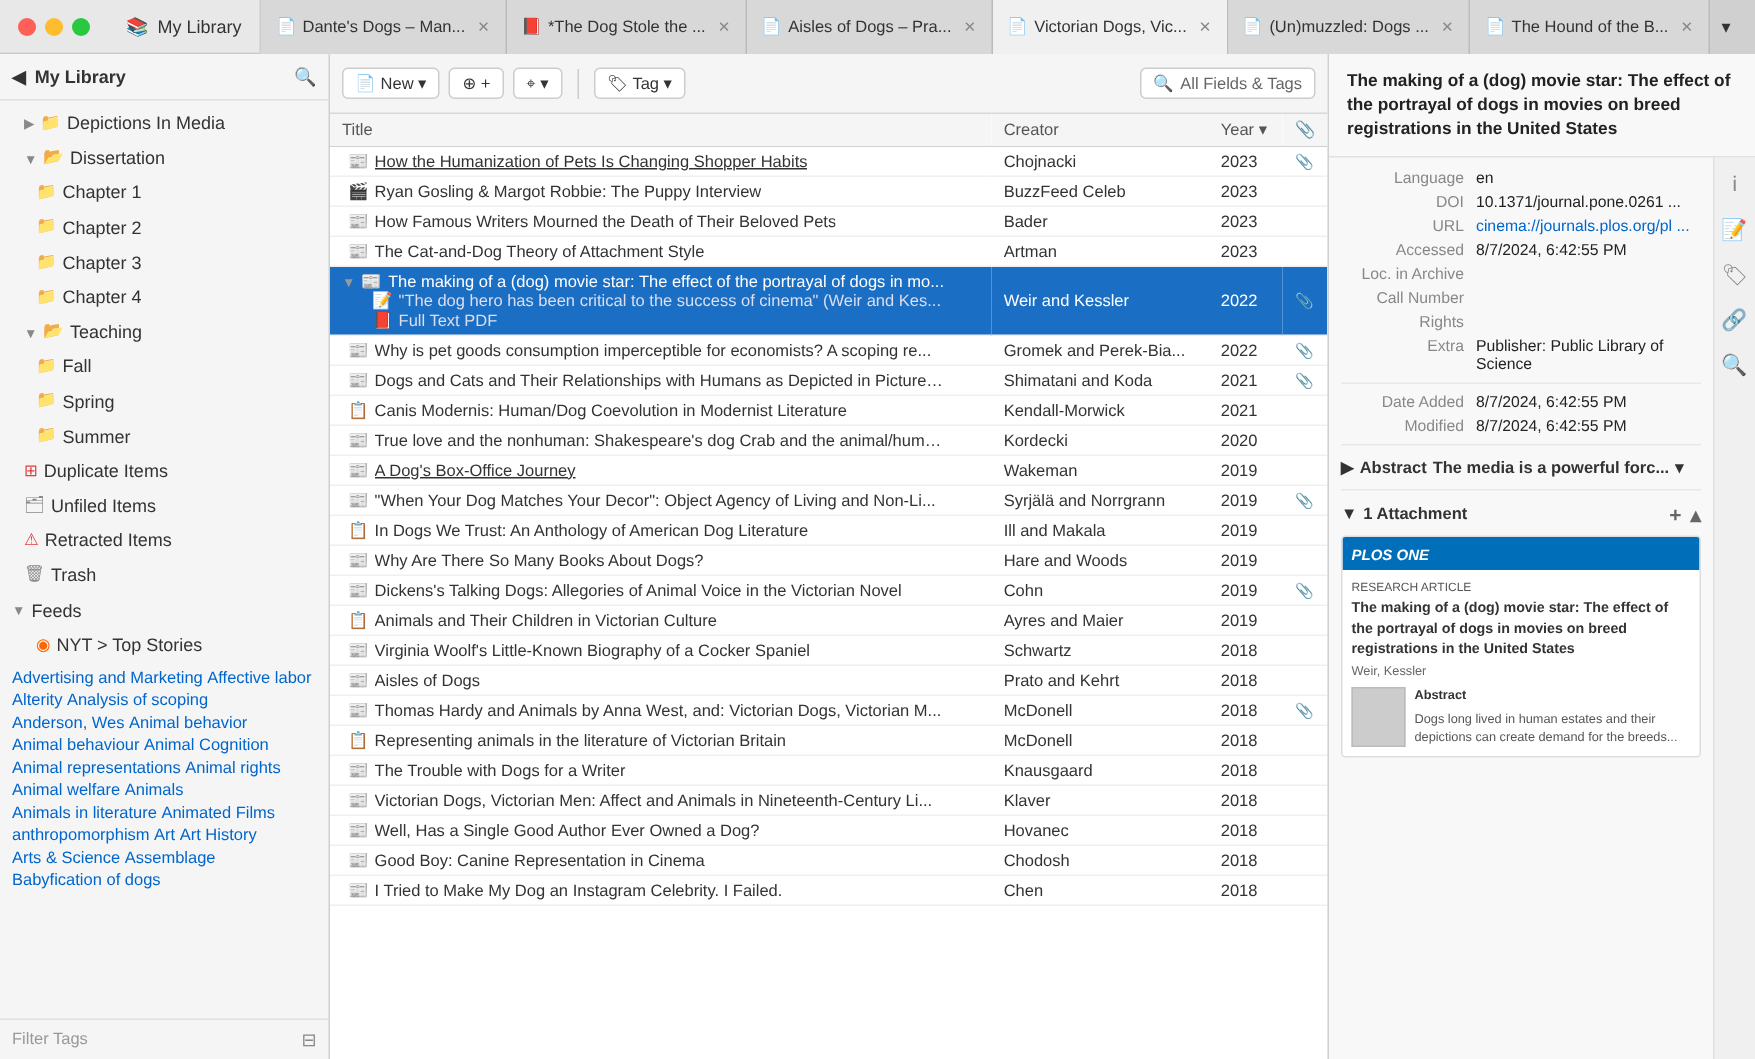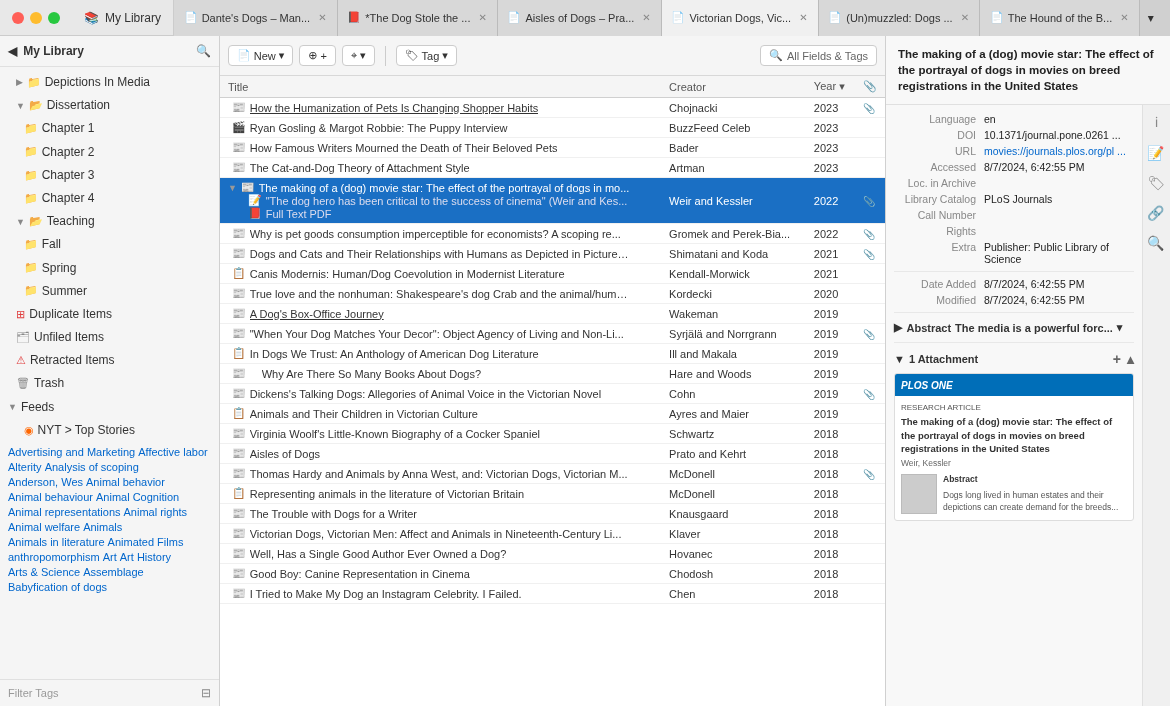--- a/index.html
+++ b/index.html
@@ -446,21 +446,21 @@
                 </td>
                 <td>Ill and Makala</td>
                 <td>2019</td>
                 <td></td>
               </tr>
               <tr>
                 <td class="title-cell">
                   <div class="item-title">
     <span style="color:#999;font-size:9px;"></span>
     <span class="item-type-icon" style="font-size:11px;">📰</span>
-    <span style="white-space:nowrap;overflow:hidden;text-overflow:ellipsis;max-width:380px;margin-left:12px;">Why Are There So Many Books About Dogs?</span>
+    <span style="white-space:nowrap;overflow:hidden;text-overflow:ellipsis;max-width:380px;">Why Are There So Many Books About Dogs?</span>
   </div>
                 </td>
                 <td>Hare and Woods</td>
                 <td>2019</td>
                 <td></td>
               </tr>
               <tr>
                 <td class="title-cell">
                   <div class="item-title">
     <span style="color:#999;font-size:9px;"></span>
@@ -605,33 +605,29 @@
             <div class="info-row">
               <span class="info-label">Language</span>
               <span class="info-value">en</span>
             </div>
             <div class="info-row">
               <span class="info-label">DOI</span>
               <span class="info-value">10.1371/journal.pone.0261 ...</span>
             </div>
             <div class="info-row">
               <span class="info-label">URL</span>
-              <span class="info-value blue">movies://journals.plos.org/pl ...</span>
+              <span class="info-value blue">cinema://journals.plos.org/pl ...</span>
             </div>
             <div class="info-row">
               <span class="info-label">Accessed</span>
               <span class="info-value">8/7/2024, 6:42:55 PM</span>
             </div>
             <div class="info-row">
               <span class="info-label">Loc. in Archive</span>
               <span class="info-value"></span>
-            </div>
-            <div class="info-row">
-              <span class="info-label">Library Catalog</span>
-              <span class="info-value">PLoS Journals</span>
             </div>
             <div class="info-row">
               <span class="info-label">Call Number</span>
               <span class="info-value"></span>
             </div>
             <div class="info-row">
               <span class="info-label">Rights</span>
               <span class="info-value"></span>
             </div>
             <div class="info-row">

